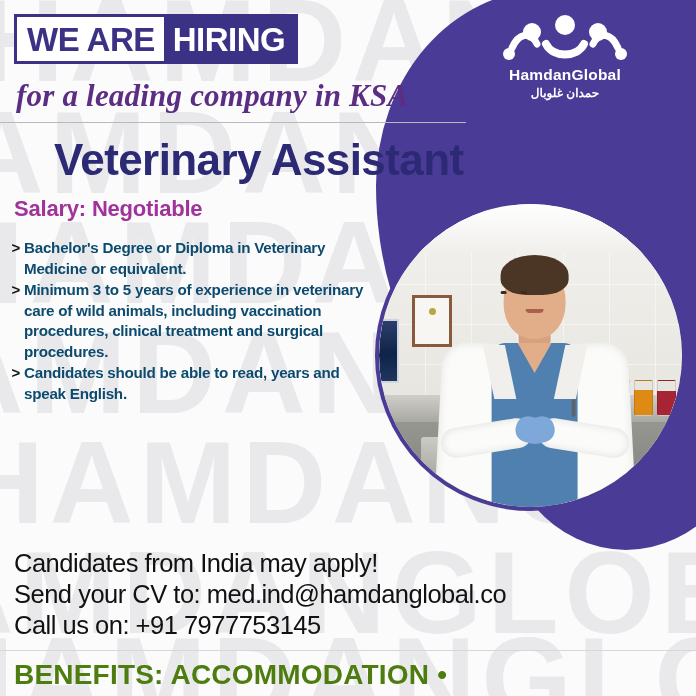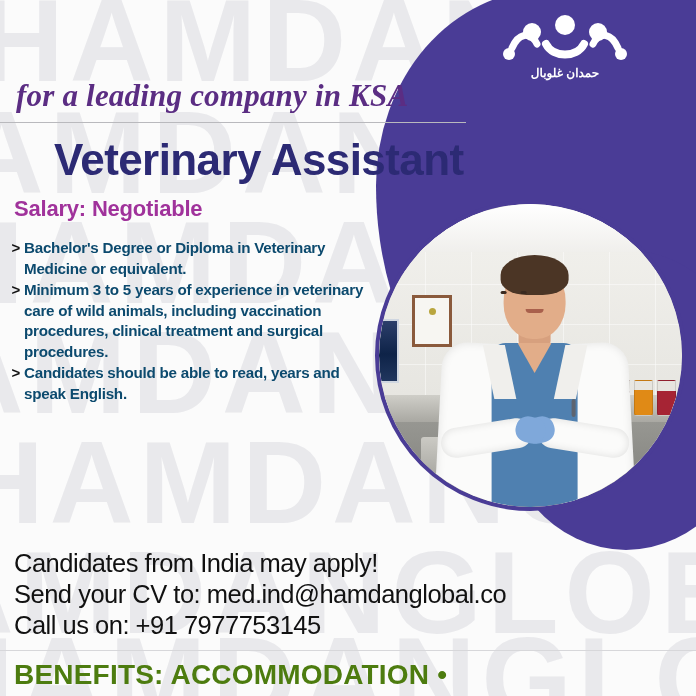--- a/index.html
+++ b/index.html
@@ -335,23 +335,28 @@
         <circle cx="42" cy="18" r="9" fill="#ffffff"></circle>
         <circle cx="75" cy="11" r="10" fill="#ffffff"></circle>
         <circle cx="108" cy="18" r="9" fill="#ffffff"></circle>
         <path d="M22 34 C28 20, 40 16, 47 30" stroke="#ffffff" stroke-width="7" fill="none" stroke-linecap="round"></path>
         <path d="M56 30 C63 44, 87 44, 94 30" stroke="#ffffff" stroke-width="8" fill="none" stroke-linecap="round"></path>
         <path d="M103 30 C110 16, 122 20, 128 34" stroke="#ffffff" stroke-width="7" fill="none" stroke-linecap="round"></path>
         <circle cx="19" cy="40" r="6" fill="#ffffff"></circle>
         <circle cx="131" cy="40" r="6" fill="#ffffff"></circle>
       </svg>
     </div>
+    <div class="logo-name">HamdanGlobal</div>
     <div class="logo-ar">حمدان غلوبال</div>
   </div>
 
+  <div class="hiring-bar">
+    <span class="hiring-a">WE ARE</span>
+    <span class="hiring-b">HIRING</span>
+  </div>
 
   <div class="subtitle">for a leading company in KSA</div>
   <div class="divider"></div>
 
   <div class="job-title">Veterinary Assistant</div>
   <div class="salary">Salary: Negotiable</div>
 
   <div class="bullets">
     <div class="bullet">
       <span class="bullet-mark">&gt;</span>

